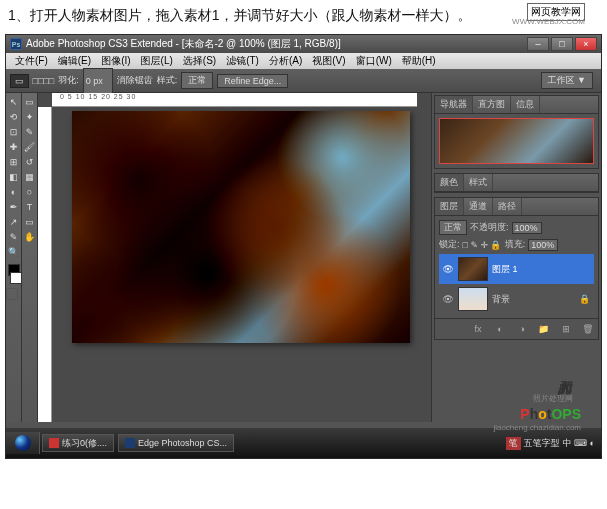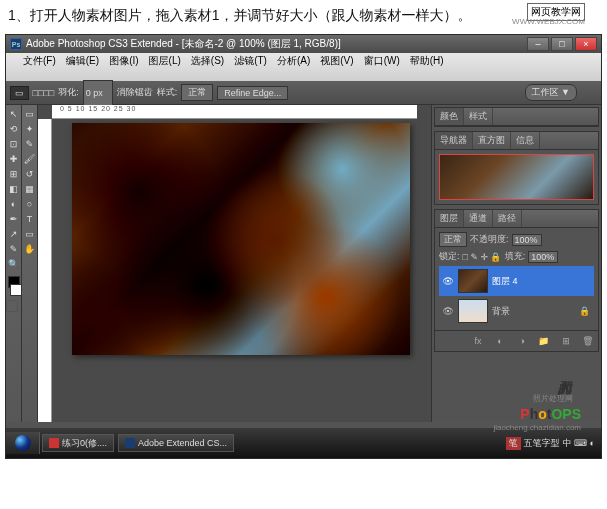--- a/index.html
+++ b/index.html
@@ -11,28 +11,28 @@
 
 .ps-window { position: relative; width: 597px; height: 425px; margin: 4px auto 0; background: #535353; border: 1px solid #2a2a2a; }
 
 .titlebar { height: 18px; background: linear-gradient(#6a6a6a,#4a4a4a); display: flex; align-items: center; padding: 8px 4px; color: #fff; font-size: 10px; }
 .titlebar .ps-icon { width: 12px; height: 12px; background: #1a3c6e; color: #9cc; display: inline-flex; align-items: center; justify-content: center; font-size: 7px; font-weight: bold; margin-right: 4px; border: 1px solid #3a5c8e; }
 .titlebar .title-txt { flex: 1; }
 .winbtns { display: flex; gap: 2px; }
 .winbtn { width: 22px; height: 14px; background: linear-gradient(#888,#666); border: 1px solid #444; display: inline-flex; align-items: center; justify-content: center; font-size: 9px; color: #fff; }
 .winbtn.close { background: linear-gradient(#e66,#c33); }
 
-.menubar { height: 28px; background: linear-gradient(#e8e8e8,#cfcfcf); display: flex; padding: 0 12px; font-size: 10px; color: #000; }
+.menubar { height: 16px; background: linear-gradient(#e8e8e8,#cfcfcf); display: flex; padding: 0 4px; font-size: 10px; color: #000; }
 .menubar span { padding: 1px 5px; }
 
 .optbar { height: 24px; background: linear-gradient(#5f5f5f,#4c4c4c); display: flex; align-items: center; padding: 0 4px; font-size: 9px; color: #ddd; gap: 4px; border-bottom: 1px solid #333; }
 .optbar .sel { background: #333; padding: 1px 4px; border: 1px solid #222; }
 .optbar input[type=text] { width: 30px; height: 12px; background: #6a6a6a; border: 1px solid #333; color: #ddd; font-size: 9px; padding: 12px 2px; }
 .optbar .dd { background: #6a6a6a; border: 1px solid #333; padding: 1px 6px; font-size: 9px; }
-.optbar .ws { margin-left: auto; margin-right: 20px; border-radius: 7px; }
+.optbar .ws { margin-left: auto; margin-right: 4px; }
 
 .workarea { position: relative; height: 347px; display: flex; }
 
 .tools-l { width: 16px; background: linear-gradient(#6a6a6a,#555); border-right: 1px solid #333; display: flex; flex-direction: column; padding: 2px 0; gap: 1px; }
 .tools-r { width: 16px; background: linear-gradient(#6a6a6a,#555); border-right: 1px solid #333; display: flex; flex-direction: column; padding: 2px 0; gap: 1px; }
 .tbtn { width: 14px; height: 14px; margin: 0 auto; display: flex; align-items: center; justify-content: center; font-size: 9px; color: #ddd; cursor: pointer; }
 
 .canvas-area { flex: 1; background: #4a4a4a; position: relative; }
 .ruler-h { position: absolute; top: 0; left: 14px; right: 14px; height: 14px; background: #fff; border-bottom: 1px solid #999; font-size: 7px; color: #555; overflow: hidden; }
 .ruler-v { position: absolute; top: 14px; left: 0; bottom: 14px; width: 14px; background: #fff; border-right: 1px solid #999; }
@@ -184,38 +184,38 @@
       <div class="canvas">
         <div class="texture"></div>
       </div>
       <div class="scroll-h">
         <span class="zoom">100%</span>
         <span>文档:44.9K/1.93M</span>
       </div>
     </div>
 
     <div class="panels">
-      <div class="panel">
-        <div class="panel-tabs">
-          <span class="ptab active">颜色</span>
-          <span class="ptab">样式</span>
-        </div>
-      </div>
-
       <div class="panel nav-panel">
         <div class="panel-tabs">
           <span class="ptab active">导航器</span>
           <span class="ptab">直方图</span>
           <span class="ptab">信息</span>
         </div>
         <div class="panel-body">
             <div class="nav-thumb"></div>
           </div>
       </div>
 
+      <div class="panel">
+        <div class="panel-tabs">
+          <span class="ptab active">颜色</span>
+          <span class="ptab">样式</span>
+        </div>
+      </div>
+
       <div class="panel layers-panel">
         <div class="panel-tabs">
           <span class="ptab active">图层</span>
           <span class="ptab">通道</span>
           <span class="ptab">路径</span>
         </div>
         <div class="panel-body">
           <div class="layer-ctrl">
             <span class="dd2">正常</span>
             <span>不透明度:</span>
@@ -223,21 +223,21 @@
           </div>
           <div class="layer-ctrl">
             <span>锁定:</span>
             <span>□ ✎ ✛ 🔒</span>
             <span>填充:</span>
             <input type="text" value="100%" style="">
           </div>
           <div class="layer-row sel">
             <span class="eye">👁</span>
             <div class="thumb tex"></div>
-            <span>图层 4</span>
+            <span>图层 1</span>
           </div>
           <div class="layer-row">
             <span class="eye">👁</span>
             <div class="thumb bg"></div>
             <span>背景</span>
             <span style="margin-left:auto">🔒</span>
           </div>
         </div>
         <div class="layer-icons">
           <span class="licon">fx</span>
@@ -256,21 +256,21 @@
   <div class="taskbar">
     <div class="start">
         <div class="start-orb"></div>
       </div>
     <div class="task-item">
         <span class="ico"></span>
         <span>练习0(修....</span>
       </div>
     <div class="task-item">
         <span class="ico ps"></span>
-        <span>Adobe Extended CS...</span>
+        <span>Edge Photoshop CS...</span>
       </div>
     <div class="ime">
       <span class="box">笔</span>
       <span>五笔字型</span>
       <span>中 ⌨ ◐</span>
     </div>
   </div>
 
   <div class="watermark-chn">那村的人儿</div>
   <div class="watermark-sub">照片处理网</div>

